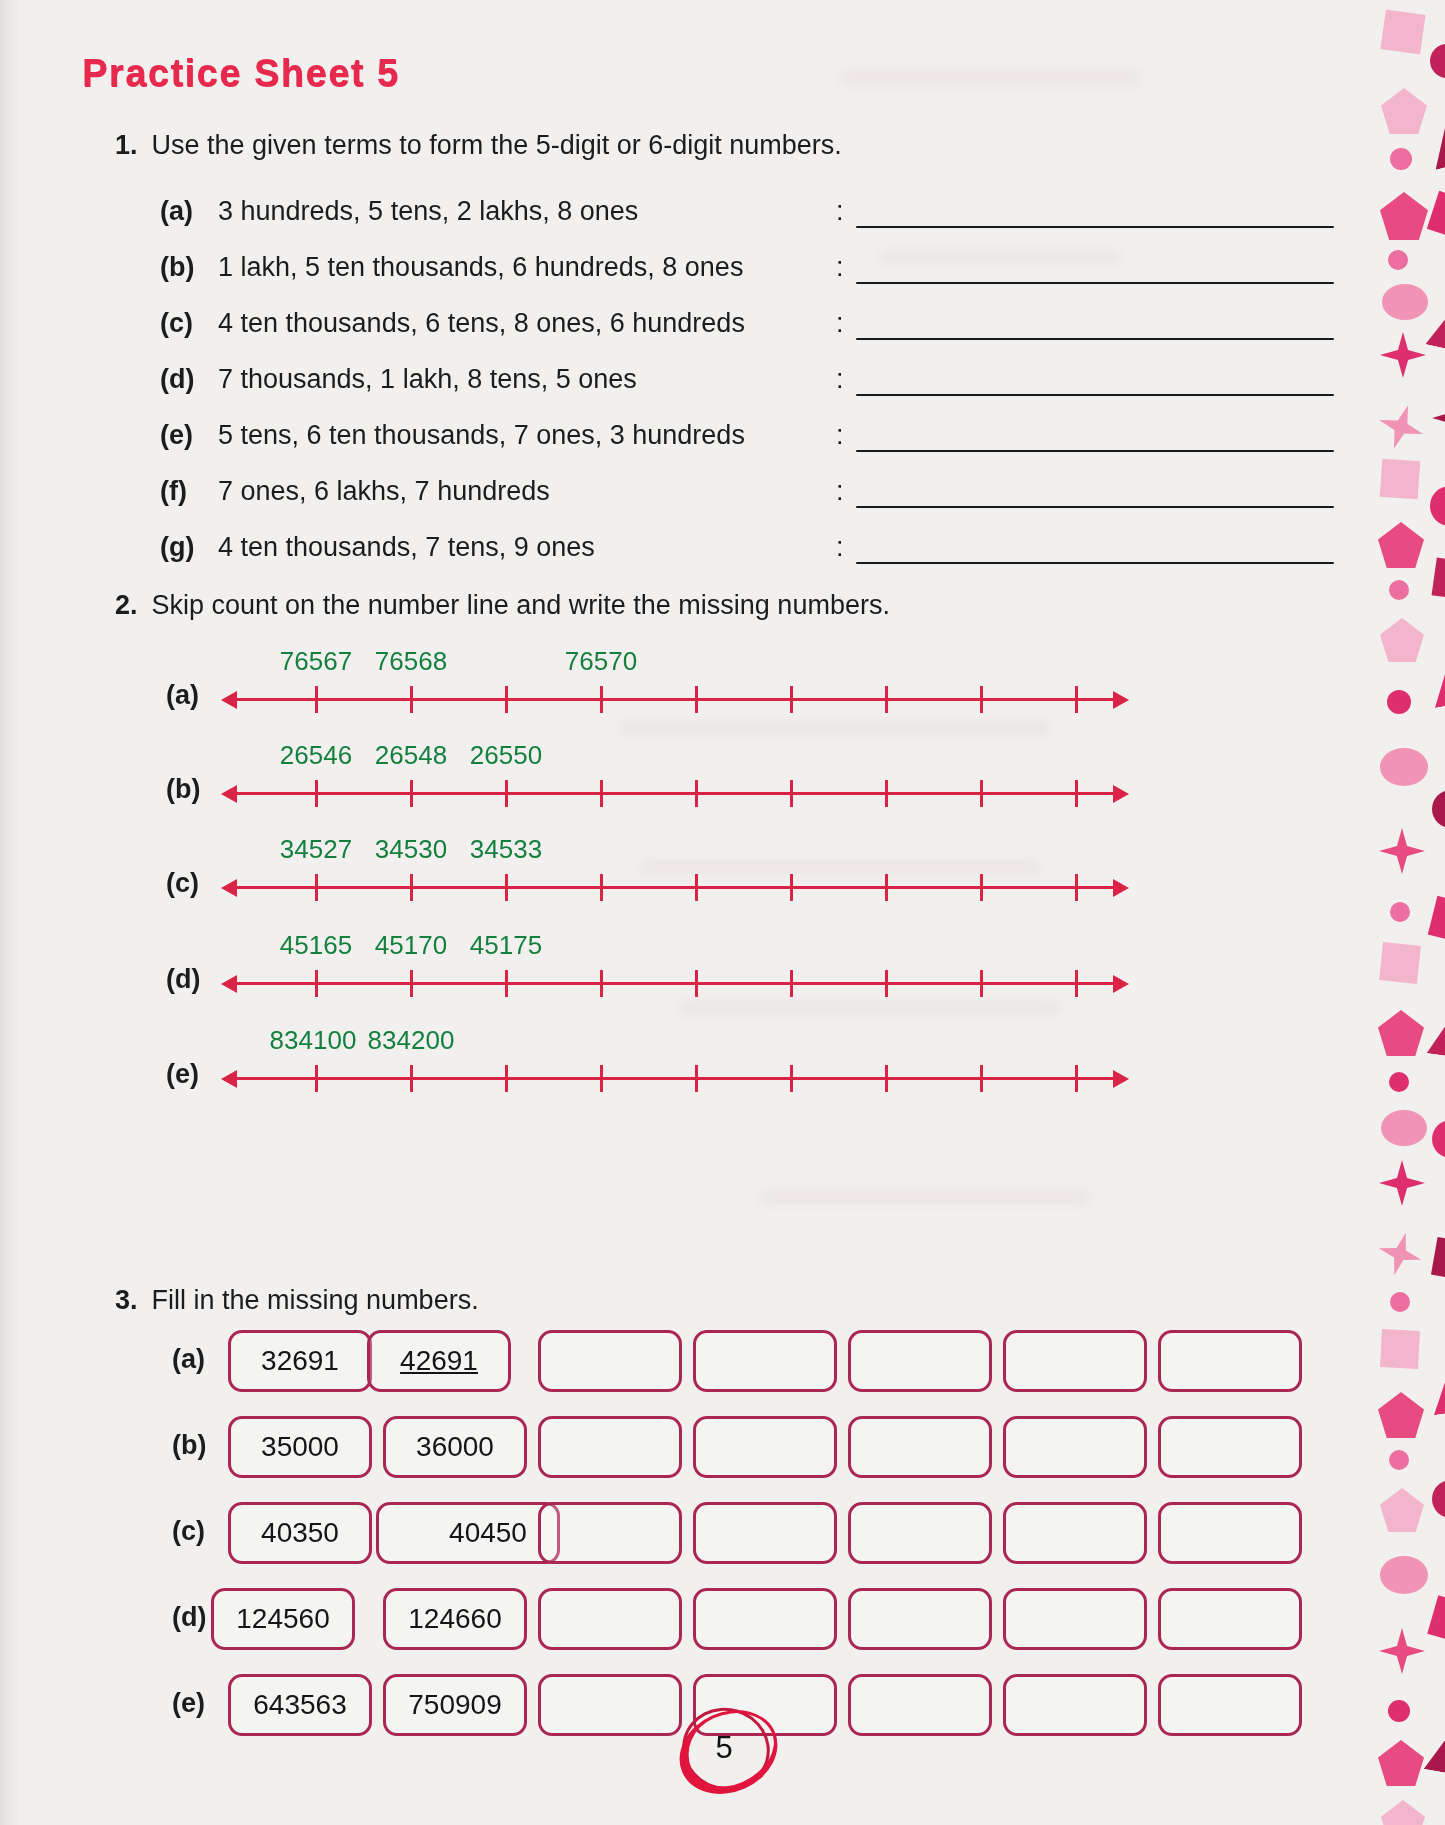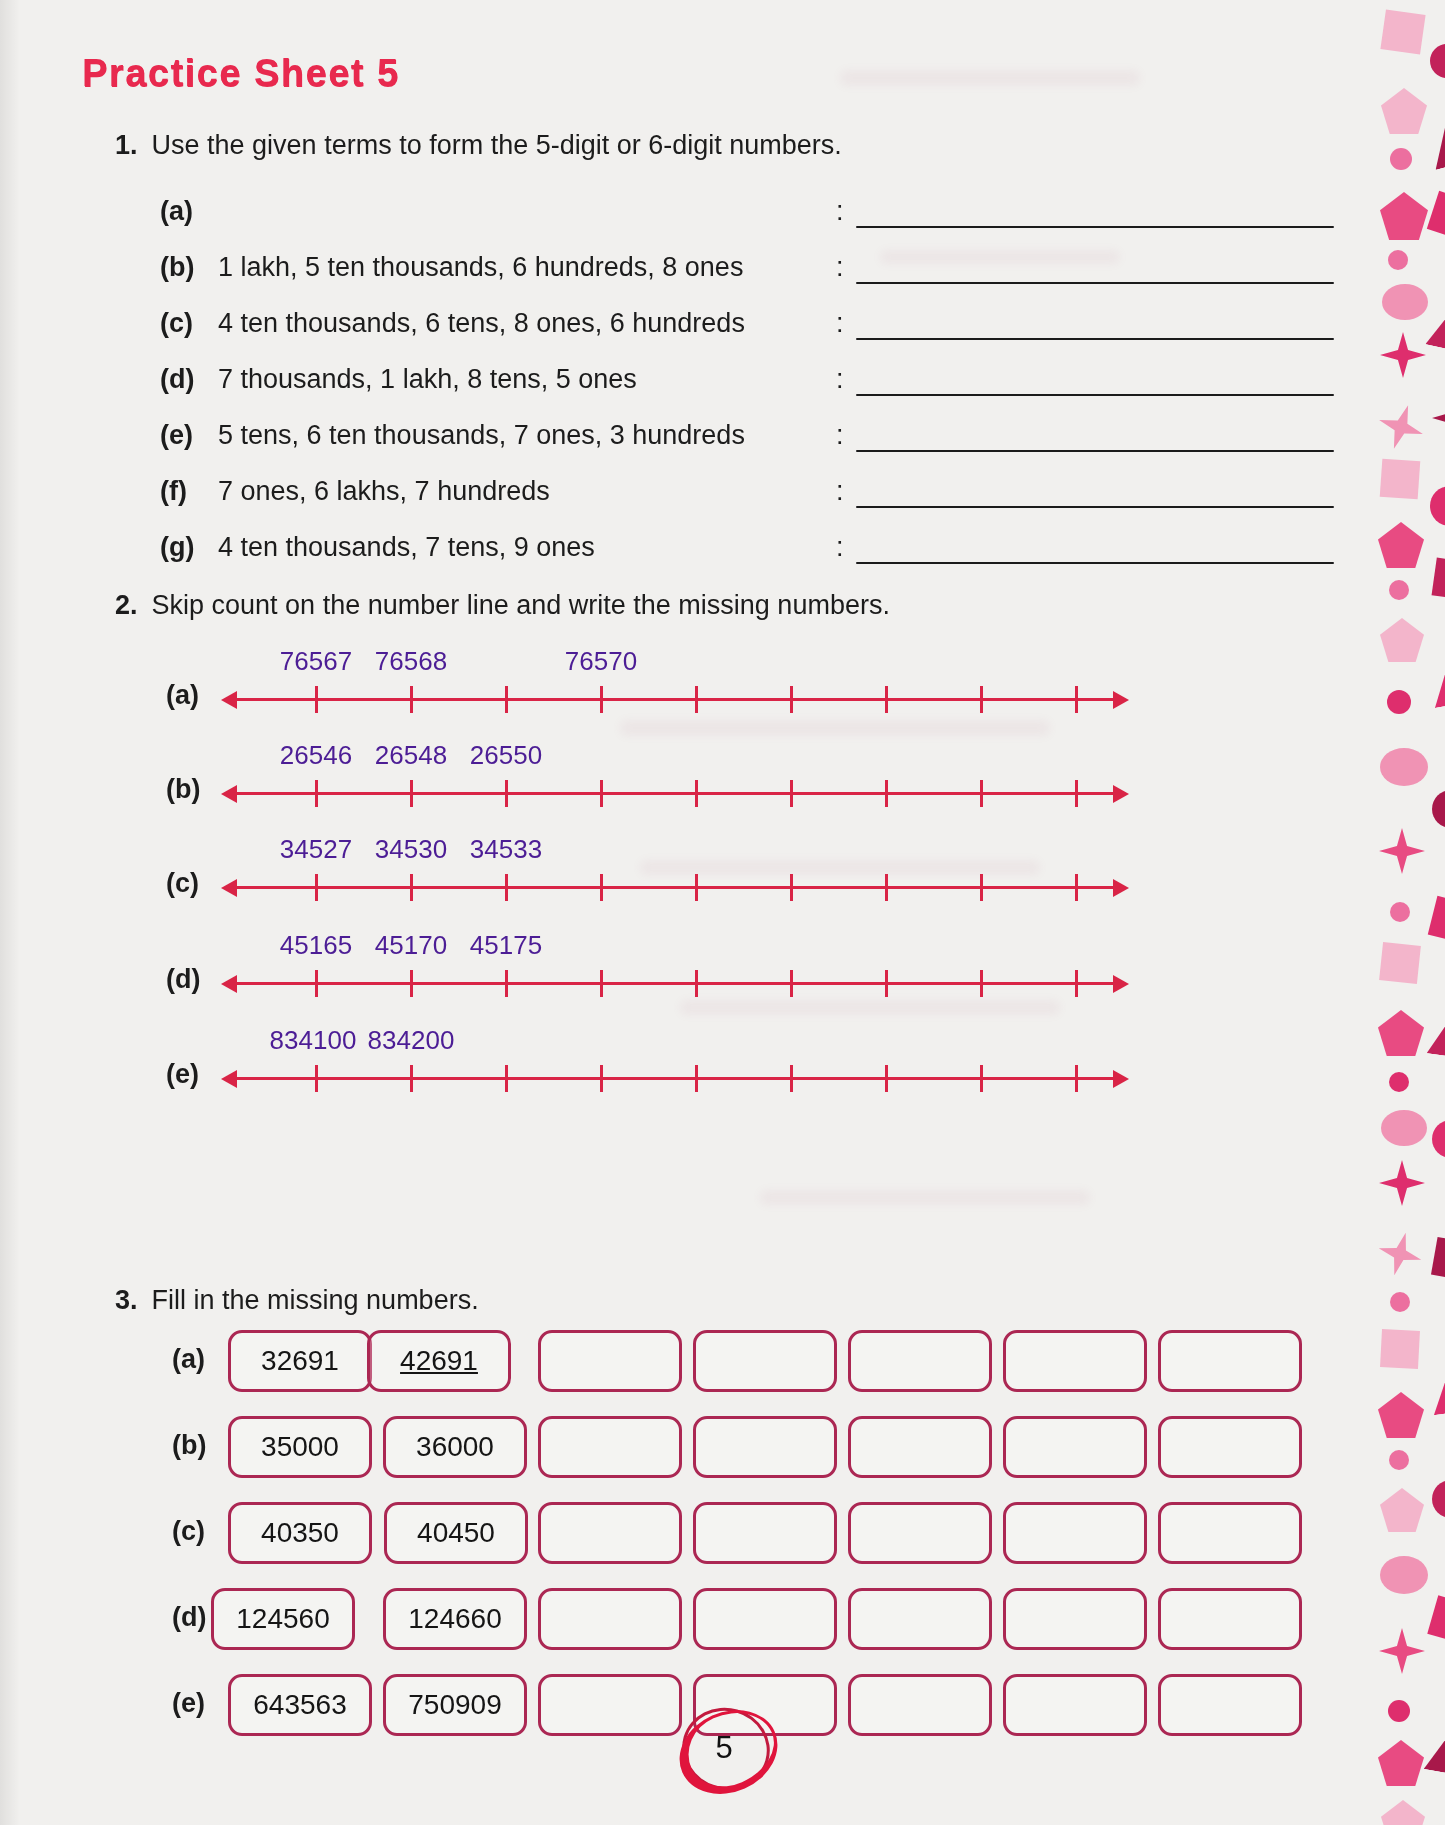--- a/index.html
+++ b/index.html
@@ -36,21 +36,21 @@
   
   .nline{position:absolute;left:0;width:1445px;height:78px;}
   .nline-label{position:absolute;left:166px;top:40px;font-size:27px;font-weight:bold;}
   .nline-track{position:absolute;left:225px;top:0;width:900px;height:78px;}
   .nl-axis{position:absolute;left:0;top:58px;width:100%;height:3px;background:#d92446;}
   .nl-tick{position:absolute;top:46px;width:3px;height:27px;background:#d92446;}
   .nl-arrow-l{position:absolute;left:-4px;top:50.5px;width:0;height:0;
     border-top:9px solid transparent;border-bottom:9px solid transparent;border-right:16px solid #d92446;}
   .nl-arrow-r{position:absolute;right:-4px;top:50.5px;width:0;height:0;
     border-top:9px solid transparent;border-bottom:9px solid transparent;border-left:16px solid #d92446;}
-  .nl-val{position:absolute;top:6px;transform:translateX(-50%);font-size:26px;color:#4c1d95;white-space:nowrap;}
+  .nl-val{position:absolute;top:6px;transform:translateX(-50%);font-size:26px;color:#15803d;white-space:nowrap;}
   
   .fill-row{position:absolute;left:0;width:1445px;height:60px;}
   .row-label{position:absolute;left:172px;top:14px;font-size:27px;font-weight:bold;}
   .num-box{
     position:absolute;top:0;width:138px;height:56px;
     border:3px solid #ab2753;border-radius:14px;
     background:rgba(255,255,255,0.25);
     display:flex;align-items:center;justify-content:center;
     font-size:28px;color:#151515;
   }
@@ -84,20 +84,21 @@
   <div class="smudge" style="left:760px;top:1190px;width:330px;height:15px;"></div>
 
   <div class="title">Practice Sheet 5</div>
 
   <div class="qhead" style="left:115px;top:130px;">
     <span class="qnum">1.</span><span>Use the given terms to form the 5-digit or 6-digit numbers.</span>
   </div>
   <div id="q1-items">
       <div class="q1-item" style="top: 190px;">
         <span class="item-label">(a)</span>
+        <span class="item-text">3 hundreds, 5 tens, 2 lakhs, 8 ones</span>
         <span class="item-colon">:</span>
         <div class="answer-blank"></div>
       </div>
       <div class="q1-item" style="top: 246px;">
         <span class="item-label">(b)</span>
         <span class="item-text">1 lakh, 5 ten thousands, 6 hundreds, 8 ones</span>
         <span class="item-colon">:</span>
         <div class="answer-blank"></div>
       </div>
       <div class="q1-item" style="top: 302px;">
@@ -257,21 +258,21 @@
         <div class="num-box" style="left: 383px;">36000</div>
         <div class="num-box" style="left: 538px;"></div>
         <div class="num-box" style="left: 693px;"></div>
         <div class="num-box" style="left: 848px;"></div>
         <div class="num-box" style="left: 1003px;"></div>
         <div class="num-box" style="left: 1158px;"></div>
       </div>
       <div class="fill-row" style="top: 1502px;">
         <div class="row-label">(c)</div>
         <div class="num-box" style="left: 228px;">40350</div>
-        <div class="num-box" style="left: 384px;">40450</div>
+        <div class="num-box" style="left: 376px; padding-left: 40px;">40450</div>
         <div class="num-box" style="left: 538px;"></div>
         <div class="num-box" style="left: 693px;"></div>
         <div class="num-box" style="left: 848px;"></div>
         <div class="num-box" style="left: 1003px;"></div>
         <div class="num-box" style="left: 1158px;"></div>
       </div>
       <div class="fill-row" style="top: 1588px;">
         <div class="row-label">(d)</div>
         <div class="num-box" style="left: 211px;">124560</div>
         <div class="num-box" style="left: 383px;">124660</div>

